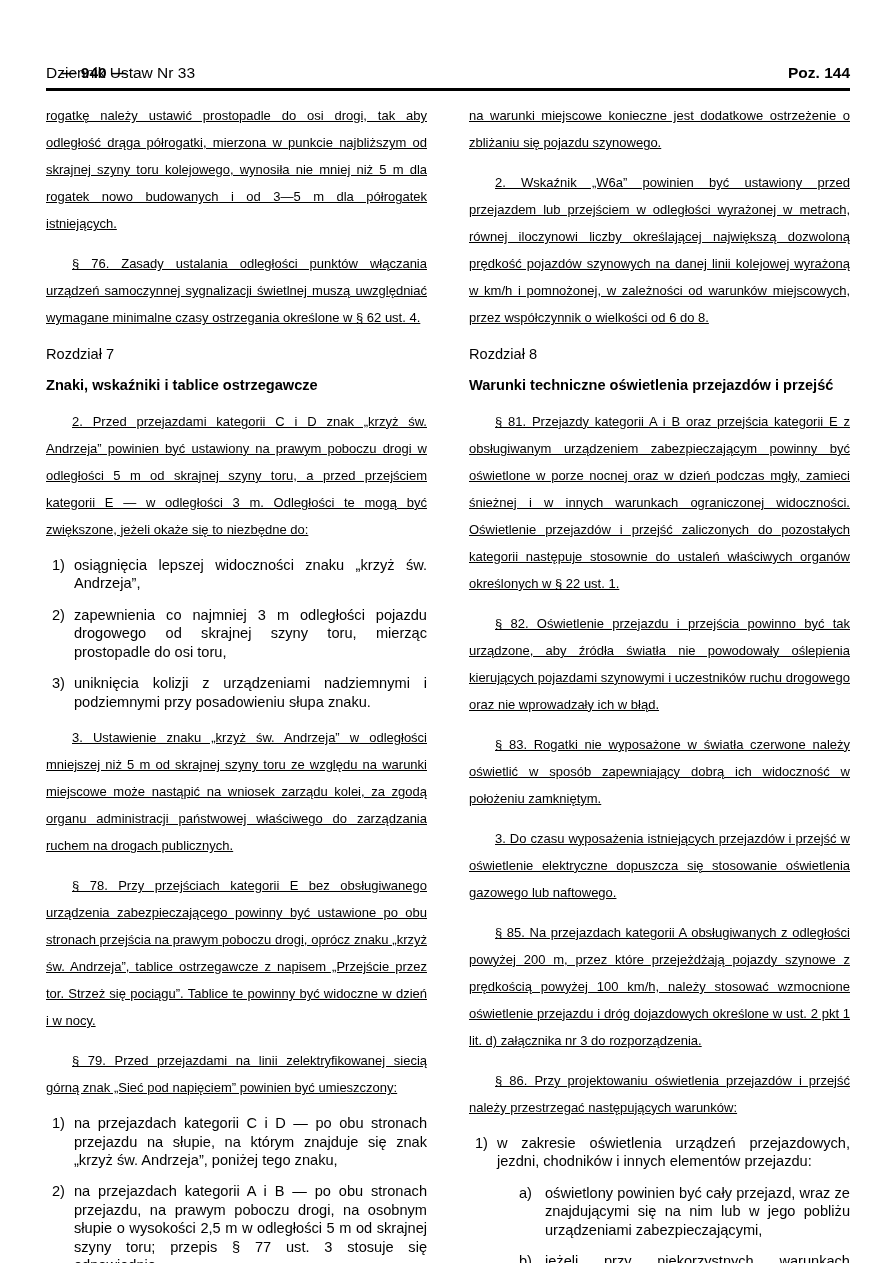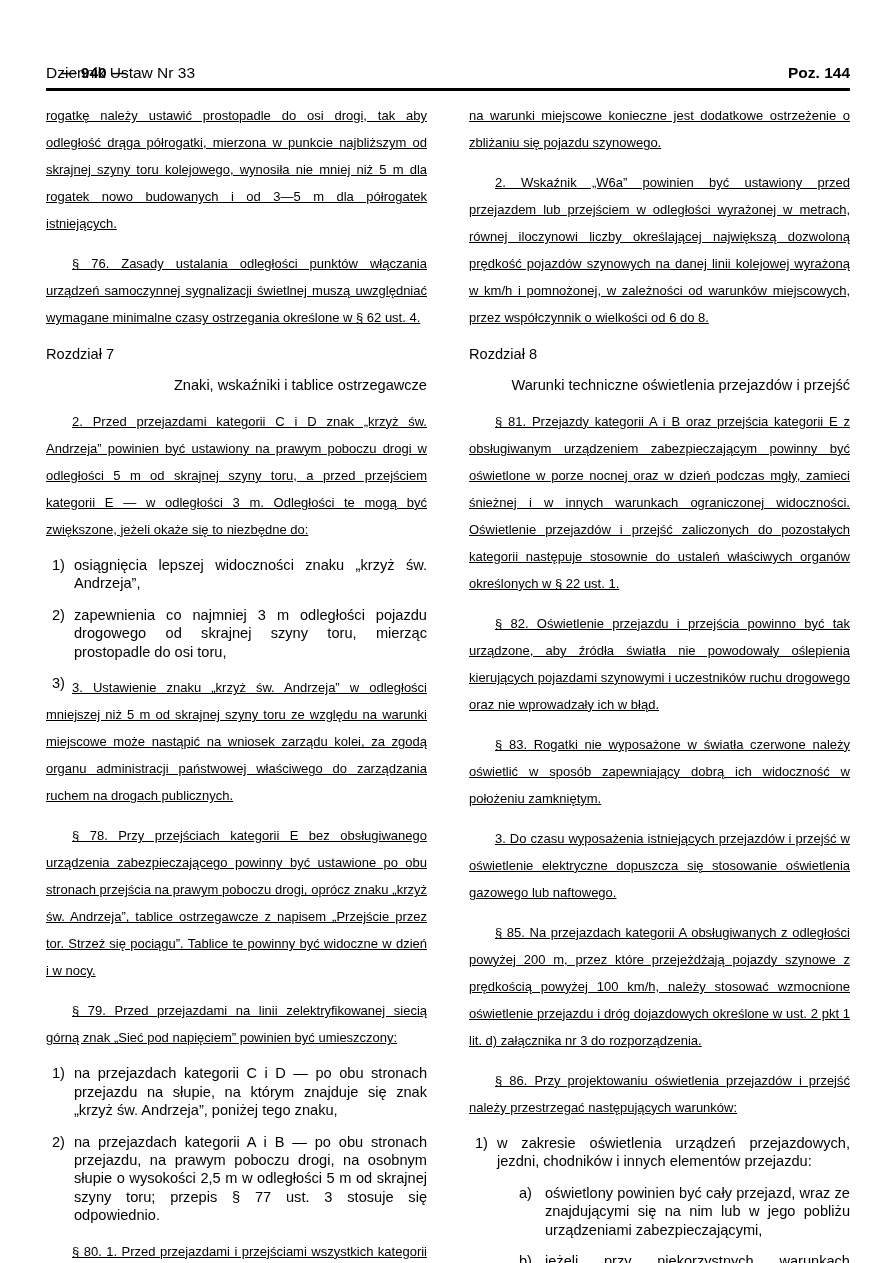--- a/index.html
+++ b/index.html
@@ -92,23 +92,23 @@
   .para.tight { margin-bottom: 0; }
 
   .chapnum {
     text-align: left;
     text-indent: 0;
     margin: 14px 0 13px 0;
     font-size: 14.6px;
     line-height: 18.45px;
   }
   .chaptitle {
-    text-align: right;
+    text-align: left;
     text-indent: 0;
-    font-weight: normal;
+    font-weight: bold;
     margin: 0 0 13px 0;
     font-size: 14.6px;
     line-height: 18.45px;
   }
   
   .lst {
     margin: 0 0 13px 0;
     padding: 0;
     list-style: none;
   }
@@ -168,20 +168,21 @@
         <li>
           <span class="mk">1)</span>
           <span>osiągnięcia lepszej widoczności znaku „krzyż św. Andrzeja”,</span>
         </li>
         <li>
           <span class="mk">2)</span>
           <span>zapewnienia co najmniej 3 m odległości pojazdu drogowego od skrajnej szyny toru, mierząc prostopadle do osi toru,</span>
         </li>
         <li>
           <span class="mk">3)</span>
+          <span>uniknięcia kolizji z urządzeniami nadziemnymi i podziemnymi przy posadowieniu słupa znaku.</span>
         </li>
       </ul>
 
       <p class="blk para">3. Ustawienie znaku „krzyż św. Andrzeja” w odległości mniejszej niż 5 m od skrajnej szyny toru ze względu na warunki miejscowe może nastąpić na wniosek zarządu kolei, za zgodą organu administracji państwowej właściwego do zarządzania ruchem na drogach publicznych.</p>
 
       <p class="blk para">§ 78. Przy przejściach kategorii E bez obsługiwanego urządzenia zabezpieczającego powinny być ustawione po obu stronach przejścia na prawym poboczu drogi, oprócz znaku „krzyż św. Andrzeja”, tablice ostrzegawcze z napisem „Przejście przez tor. Strzeż się pociągu”. Tablice te powinny być widoczne w dzień i w nocy.</p>
 
       <p class="blk para">§ 79. Przed przejazdami na linii zelektryfikowanej siecią górną znak „Sieć pod napięciem” powinien być umieszczony:</p>
 
       <ul class="lst">

